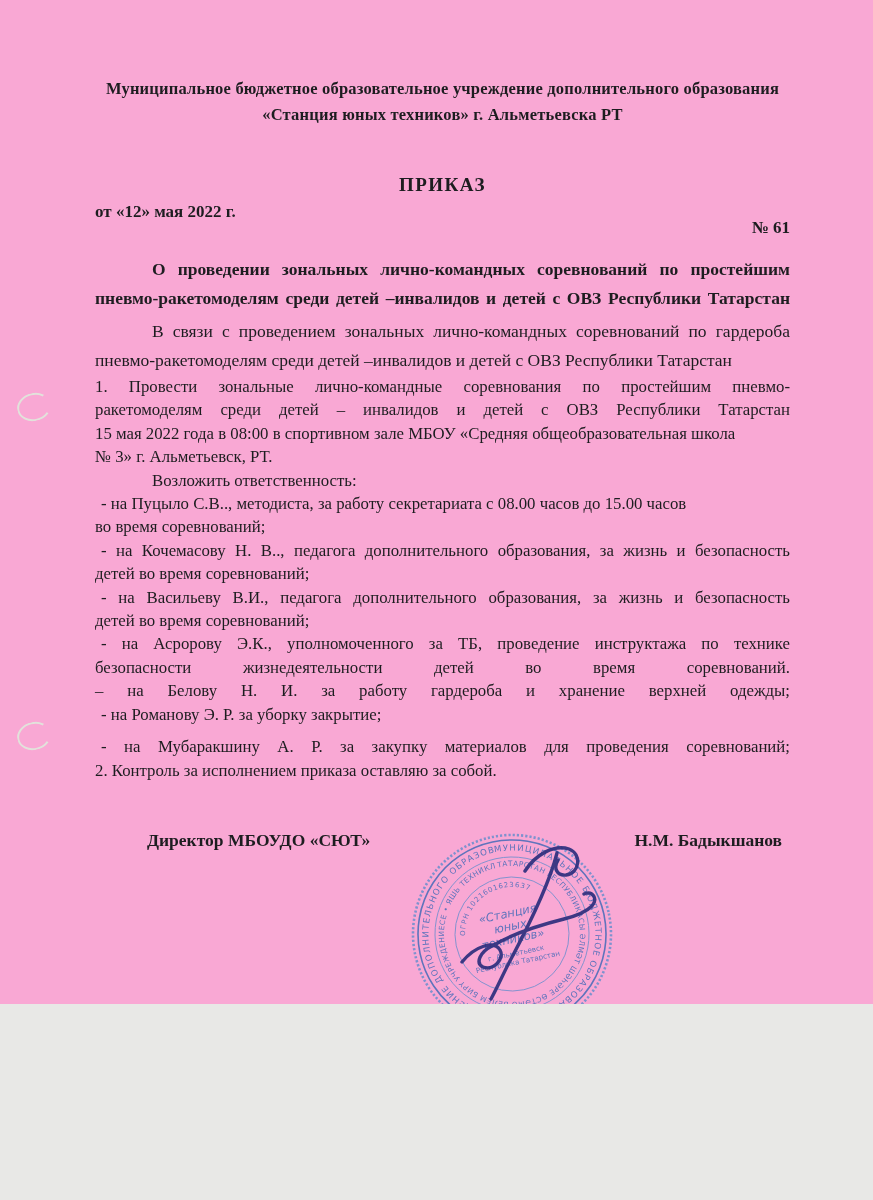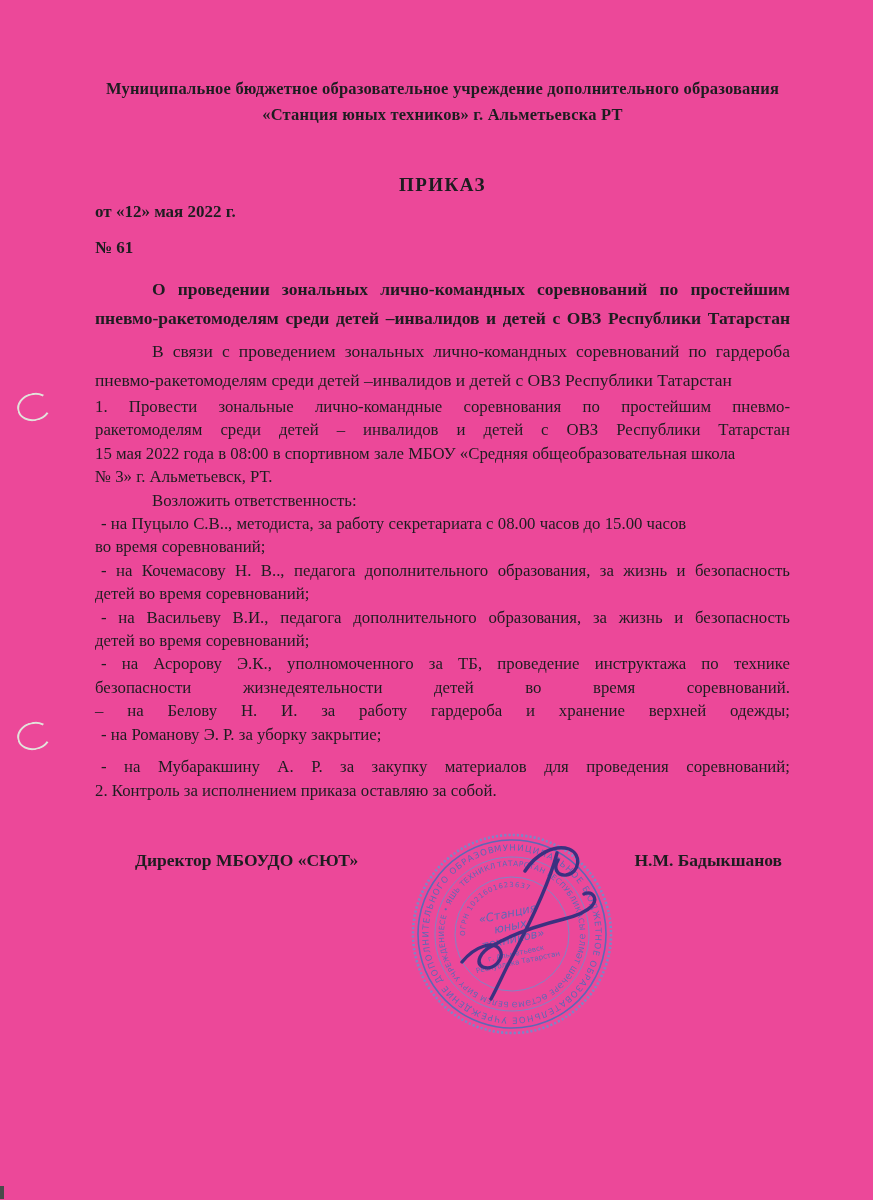--- a/index.html
+++ b/index.html
@@ -1,20 +1,20 @@
 <!DOCTYPE html>
 <html><head>
 <meta charset="utf-8">
 <style>
   html,body{margin:0;padding:0;background:#e8e8e6;}
   .page{
     position:relative;
-    width:873px;height:1200px;
+    width:873px;height:1004px;
     margin:0 auto;
-    background:#ec4899;
+    background:#f9a8d4;
     overflow:hidden;
     font-family:"Liberation Serif","DejaVu Serif",serif;
     color:#1d1d20;
   }
   .content{
     position:absolute;
     left:95px;top:0;
     width:695px;
   }
   
@@ -32,21 +32,20 @@
     font-weight:bold;
     font-size:19px;
     letter-spacing:1.5px;
   }
   .date-row{
     margin-top:6px;
     display:flex;
     justify-content:space-between;
     font-weight:bold;
     font-size:17px;
-    flex-direction:column;
   }
   .doc-num{padding-top:16px;}
   
   .para{font-size:17.5px;line-height:28.5px;}
   .subject{margin-top:17px;font-weight:bold;}
   .preamble{margin-top:5px;}
   .order-word{
     margin-top:1px;
     text-align:center;
     font-weight:bold;
@@ -62,21 +61,21 @@
   .li{padding-left:6px;}
   .gap-top{margin-top:9px;}
   
   .sig-row{
     margin-top:48px;
     display:flex;
     justify-content:space-between;
     font-weight:bold;
     font-size:17.5px;
   }
-  .sig-role{margin-left:40px;}
+  .sig-role{margin-left:52px;}
   .sig-name{margin-right:8px;}
   
   .stamp-wrap{
     position:absolute;
     left:407px;top:829px;
     width:210px;height:210px;
   }
   .stamp-wrap svg{display:block;}
   
   .artifact-c{

